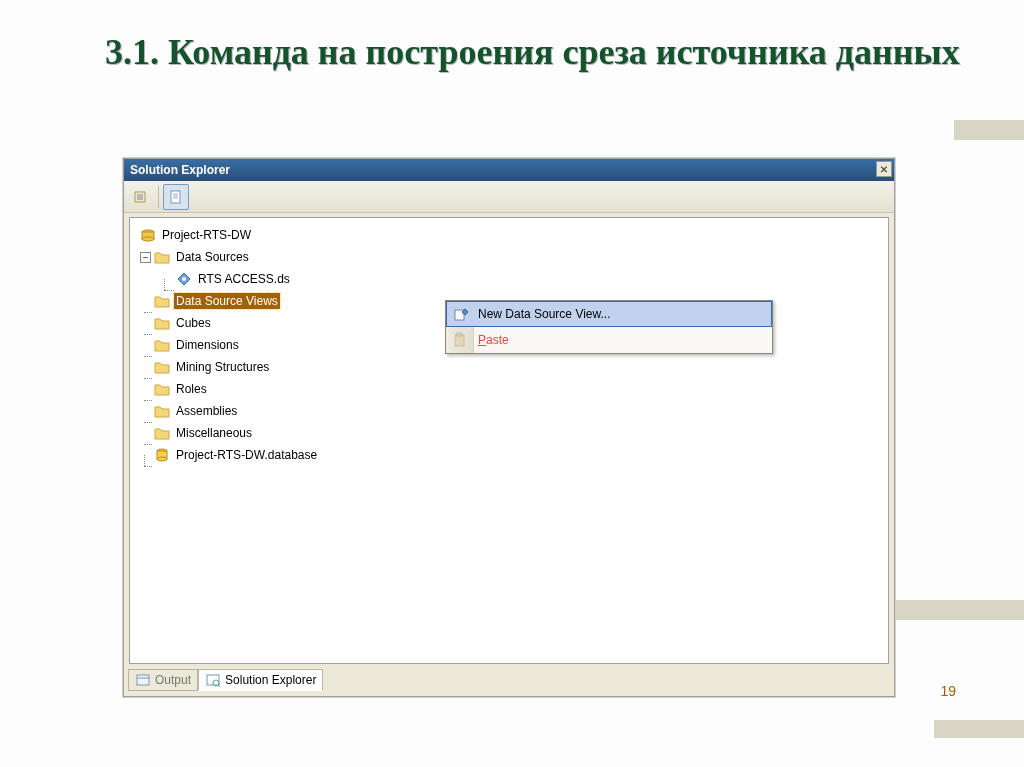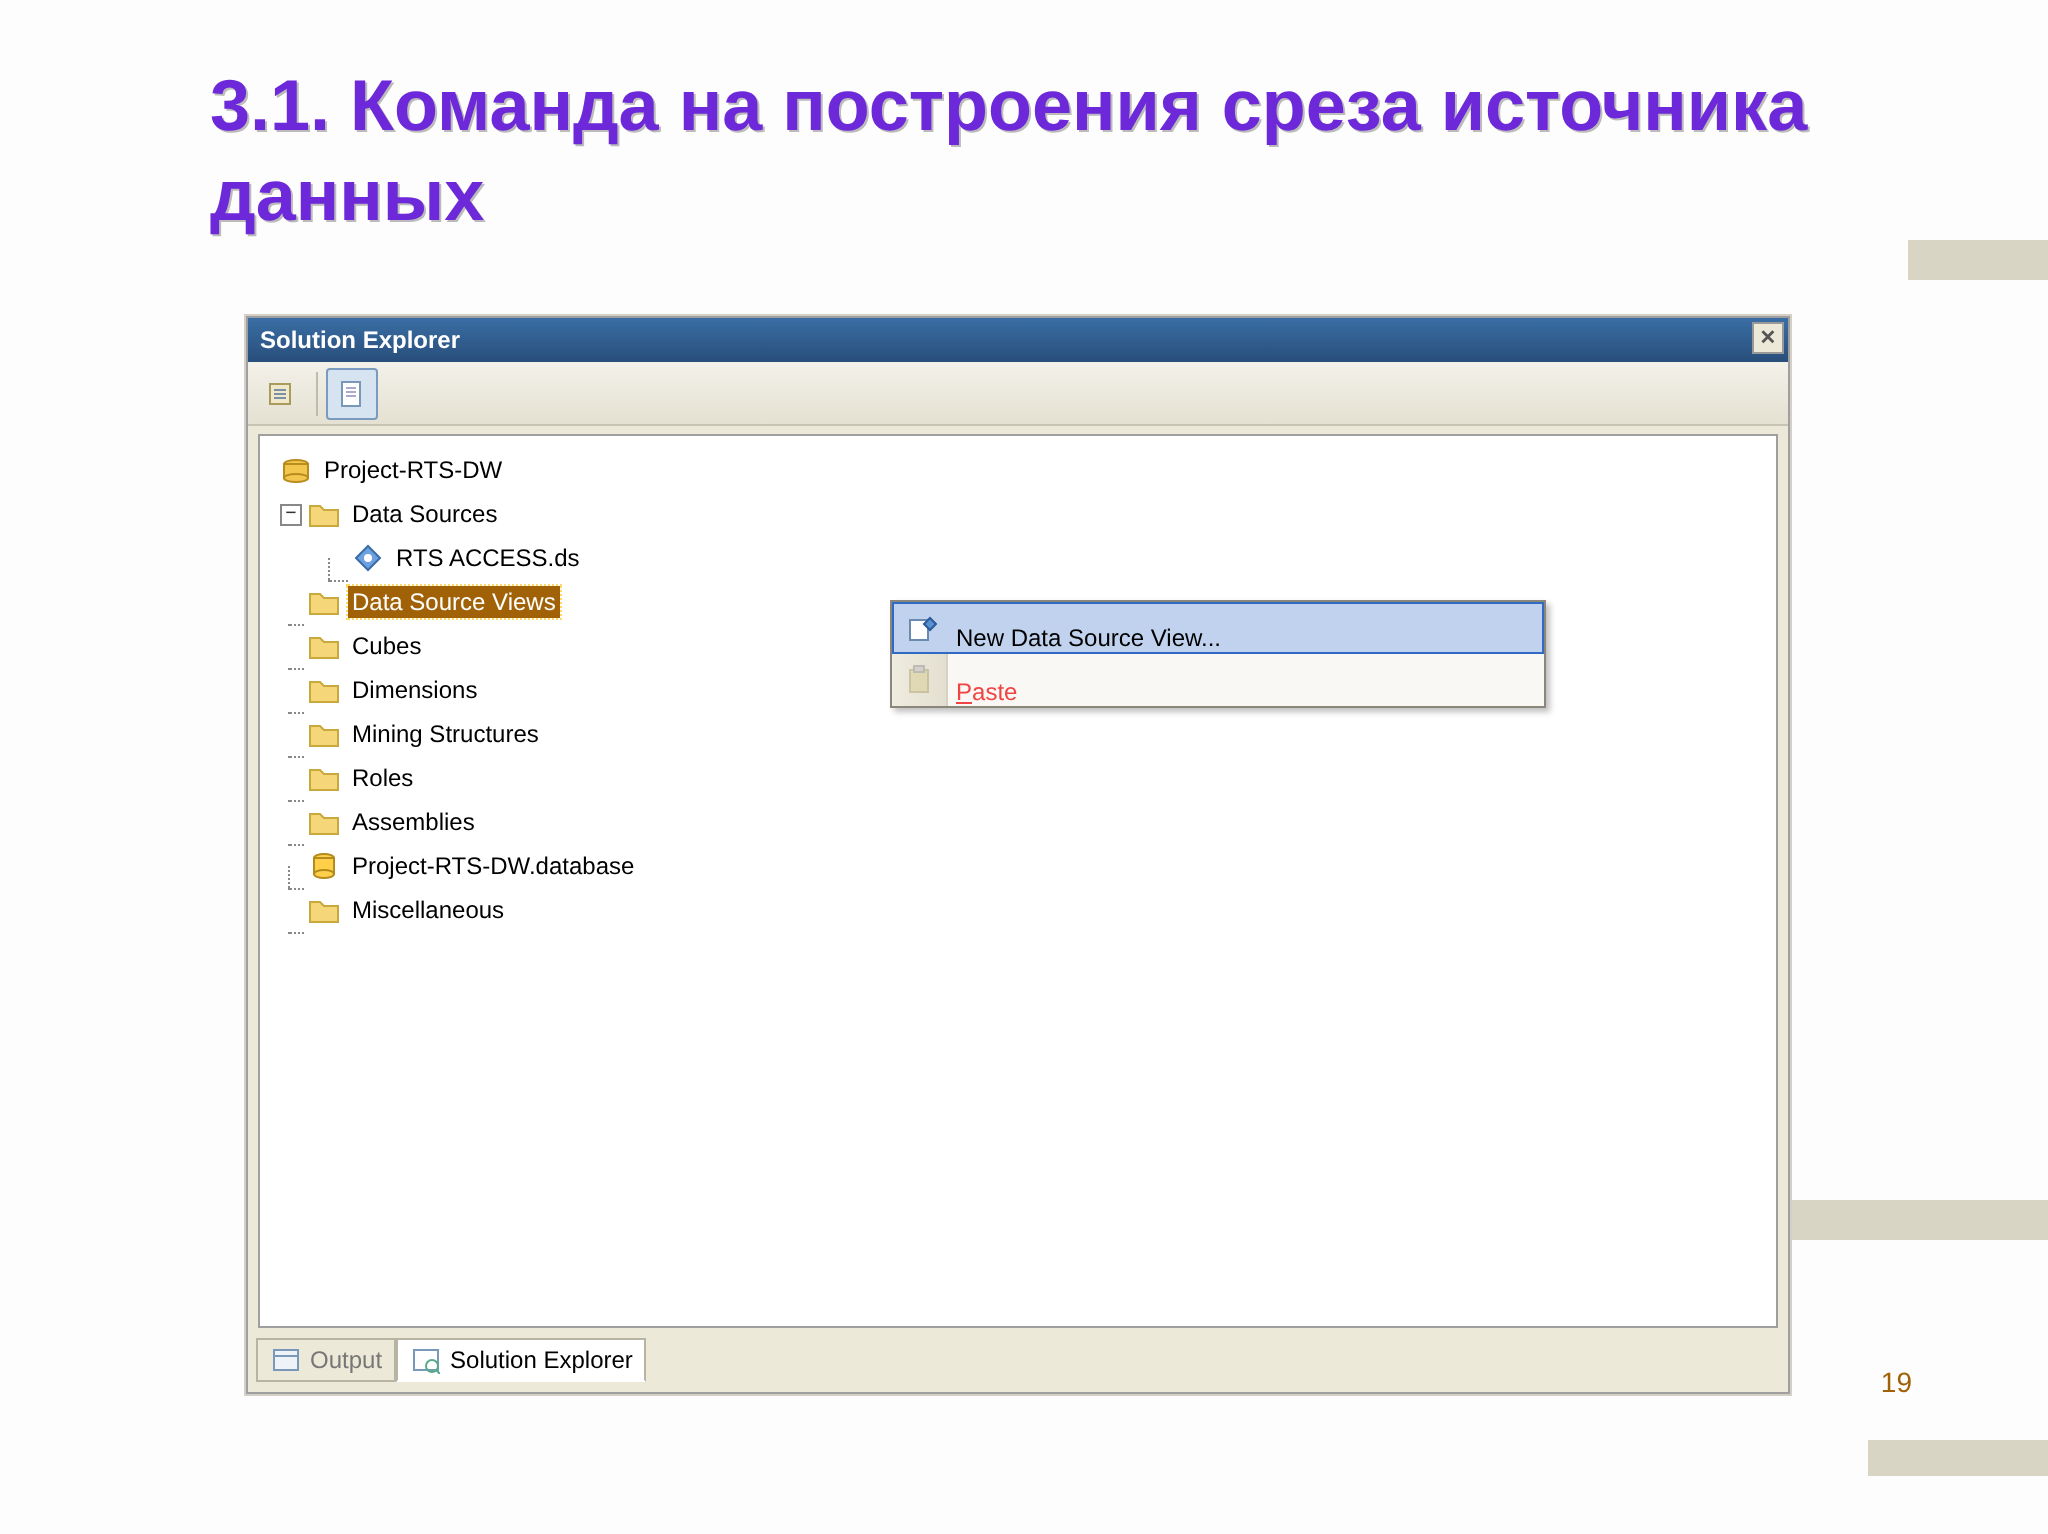--- a/index.html
+++ b/index.html
@@ -10,24 +10,24 @@
     font-family: "Times New Roman", serif;
     position: relative;
     overflow: hidden;
   }
   .slide-title {
     position: absolute;
     top: 30px;
     left: 105px;
     font-size: 36px;
     font-weight: bold;
-    color: #6d28d9;
+    color: #14532d;
     line-height: 1.25;
     text-shadow: 1px 1px 0 #bbb;
-    font-family: Liberation Sans, sans-serif;
+    font-family: Liberation Serif, serif;
   }
   .deco-rect {
     position: absolute;
     background: #b9b596;
     opacity: 0.55;
   }
   .deco1 { right: 0; top: 120px; width: 70px; height: 20px; }
   .deco2 { right: 0; top: 600px; width: 160px; height: 20px; }
   .deco3 { right: 0; top: 720px; width: 90px; height: 18px; }
 
@@ -189,21 +189,21 @@
   .context-menu .menu-gutter {
     position: absolute;
     left: 0; top: 0; bottom: 0;
     width: 28px;
     background: linear-gradient(to right, #efece0, #e3dfd0);
     border-right: 1px solid #d6d2c2;
   }
   .menu-item {
     height: 26px;
     display: flex;
-    align-items: flex-end;
+    align-items: center;
     padding-left: 32px;
     position: relative;
   }
   .menu-item.hover {
     background: #c1d2ee;
     border: 1px solid #316ac5;
     margin: 0;
     height: 26px;
     padding-left: 31px;
   }
@@ -400,44 +400,44 @@
         <span class="tree-icon">
           <svg width="16" height="14">
               <path d="M1 3 h5 l2 2 h7 v8 h-14 z" class="folder-svg"></path>
             </svg>
         </span>
         <span class="tree-label">Assemblies</span>
       </div>
 
       <div class="tree-row">
         <span class="tree-indent" style="width:20px;">
+            <span class="dotted-v" style="left:10px;"></span>
+            <span class="dotted-h" style="left:10px;top:11px;width:8px;"></span>
+          </span>
+        <span class="tree-icon">
+          <svg width="16" height="14">
+              <path d="M1 3 h5 l2 2 h7 v8 h-14 z" class="folder-svg"></path>
+            </svg>
+        </span>
+        <span class="tree-label">Miscellaneous</span>
+      </div>
+
+      <div class="tree-row">
+        <span class="tree-indent" style="width:20px;">
             <span class="dotted-v" style="left:10px;top:0;height:11px;"></span>
             <span class="dotted-h" style="left:10px;top:11px;width:8px;"></span>
           </span>
         <span class="tree-icon">
           <svg width="16" height="16">
               <ellipse cx="8" cy="4" rx="5" ry="2" class="db-svg"></ellipse>
               <rect x="3" y="4" width="10" height="8" class="db-svg"></rect>
               <ellipse cx="8" cy="12" rx="5" ry="2" class="db-svg"></ellipse>
             </svg>
         </span>
         <span class="tree-label">Project-RTS-DW.database</span>
-      </div>
-
-      <div class="tree-row">
-        <span class="tree-indent" style="width:20px;">
-            <span class="dotted-v" style="left:10px;"></span>
-            <span class="dotted-h" style="left:10px;top:11px;width:8px;"></span>
-          </span>
-        <span class="tree-icon">
-          <svg width="16" height="14">
-              <path d="M1 3 h5 l2 2 h7 v8 h-14 z" class="folder-svg"></path>
-            </svg>
-        </span>
-        <span class="tree-label">Miscellaneous</span>
       </div>
 
     </div>
   </div>
 
   <div class="context-menu">
     <div class="menu-gutter"></div>
     <div class="menu-item hover">
       <span class="menu-icon">
         <svg width="16" height="16">

